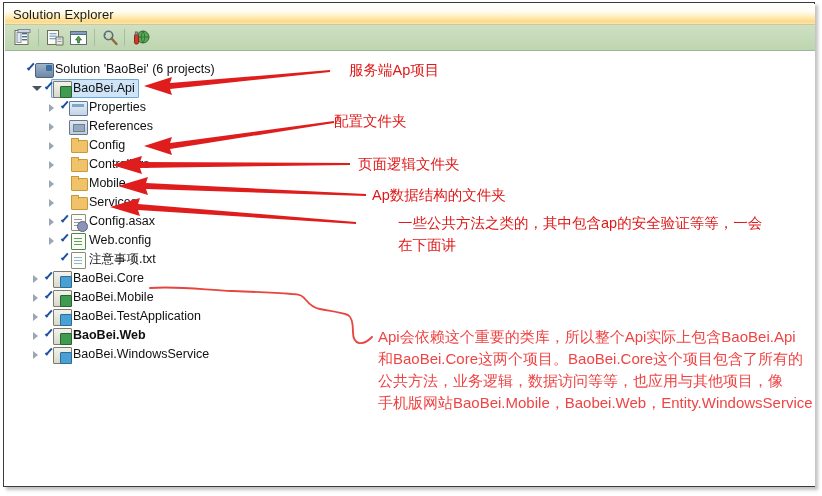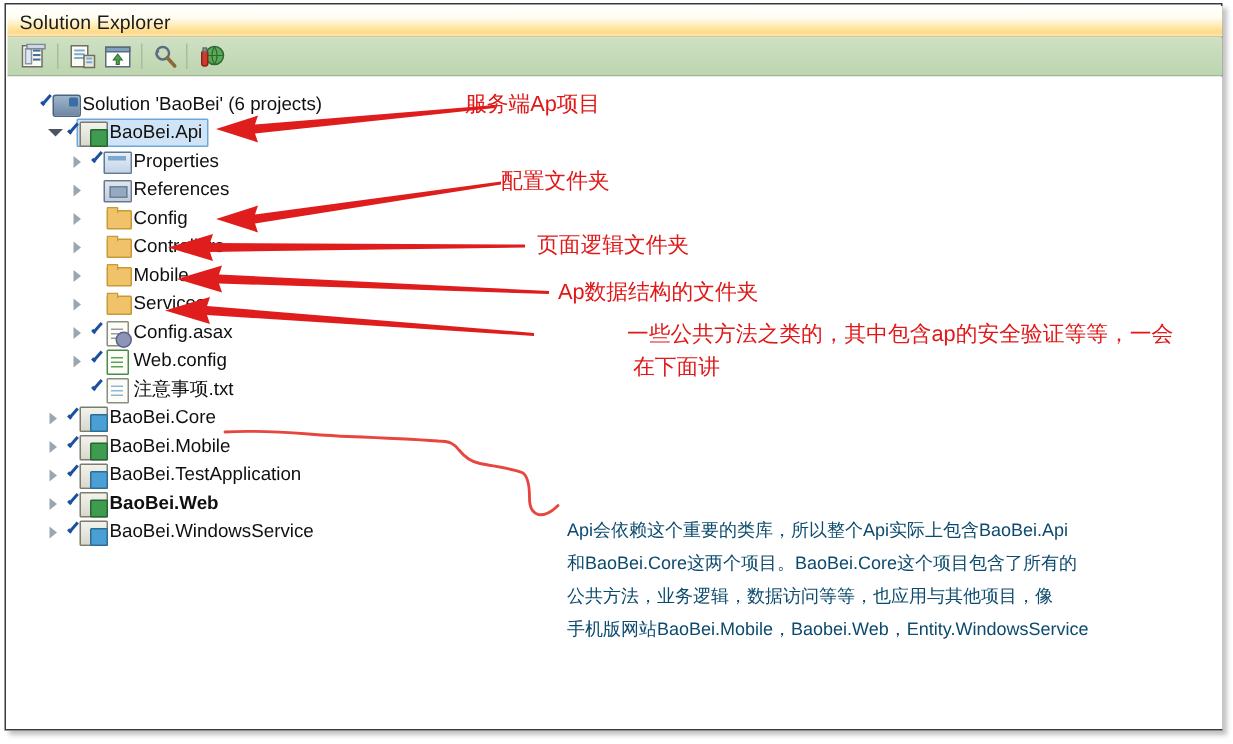--- a/index.html
+++ b/index.html
@@ -95,21 +95,21 @@
             background:#8d94b8;border:1px solid #5c6287;border-radius:50%;}
 
   
   .sel{position:absolute;left:18px;top:0px;height:19px;
        background:#cfe4f7;border:1px solid #6fa8d8;box-sizing:border-box;border-radius:1px;}
 
   
   .anno{position:absolute;left:0;top:0;width:822px;height:496px;pointer-events:none;}
   .atext{position:absolute;color:#e01818;font-size:14.5px;line-height:21px;
          white-space:nowrap;}
-  .apara{position:absolute;color:#0c4a6e;font-size:12px;line-height:22px;margin-top:16px;}
+  .apara{position:absolute;color:#ef4444;font-size:15px;line-height:22px;}
 </style>
 </head>
 <body>
 
 <div id="app">
 
   <div class="frame">
 
     <div class="titlebar">
       <span class="t">Solution Explorer</span>
@@ -338,31 +338,31 @@
       </g>
 
       <g fill="none" stroke="#e8453f" stroke-width="1.9" stroke-linecap="round" stroke-linejoin="round">
         <path d="M150,288 C180,286 205,290 232,291 C258,292 278,293 292,294
                  C300,294 303,296 306,300 C310,305 314,308 320,309
                  C330,311 340,312 348,315 C352,317 353,324 353,332
                  C353,338 355,342 359,343 C364,344 368,341 372,337"></path>
       </g>
     </svg>
 
-    <div class="atext" style="left:310px;top:60px;text-align:center;">服务端Ap项目</div>
+    <div class="atext" style="left:349px;top:60px;text-align:center;">服务端Ap项目</div>
 
     <div class="atext" style="left:334px;top:111px;">配置文件夹</div>
 
     <div class="atext" style="left:358px;top:154px;">页面逻辑文件夹</div>
 
     <div class="atext" style="left:372px;top:185px;">Ap数据结构的文件夹</div>
 
-    <div class="atext" style="left:398px;top:213px;margin-left:20px;">一些公共方法之类的，其中包含ap的安全验证等等，一会</div>
-
-    <div class="atext" style="left:398px;top:235px;margin-left:24px;">在下面讲</div>
+    <div class="atext" style="left:398px;top:213px;">一些公共方法之类的，其中包含ap的安全验证等等，一会</div>
+
+    <div class="atext" style="left:398px;top:235px;">在下面讲</div>
 
     <div class="apara" style="left:378px;top:326px;width:440px;">
       <div>Api会依赖这个重要的类库，所以整个Api实际上包含BaoBei.Api</div>
       <div>和BaoBei.Core这两个项目。BaoBei.Core这个项目包含了所有的</div>
       <div>公共方法，业务逻辑，数据访问等等，也应用与其他项目，像</div>
       <div>手机版网站BaoBei.Mobile，Baobei.Web，Entity.WindowsService</div>
     </div>
   </div>
 
 </div>

